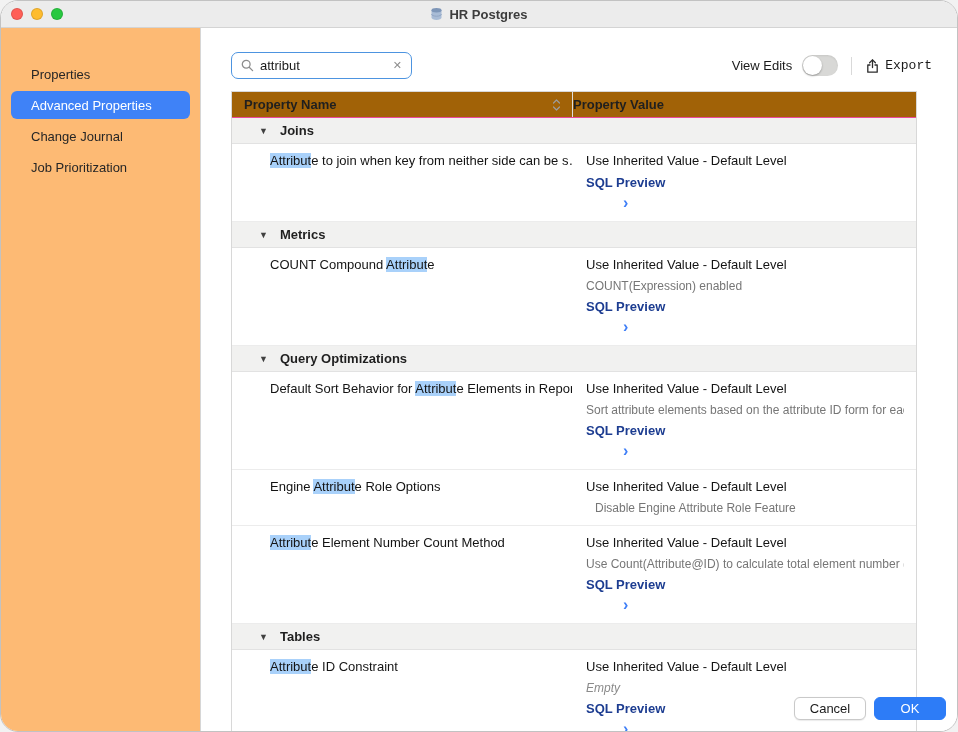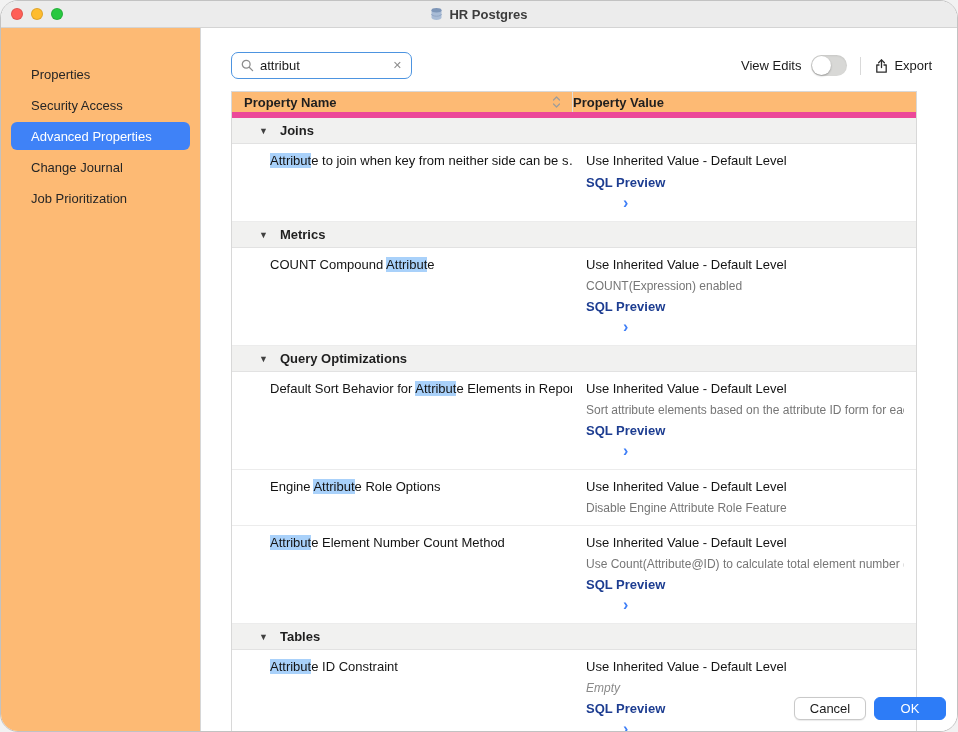--- a/index.html
+++ b/index.html
@@ -34,25 +34,25 @@
                   font-family:inherit; background:transparent; }
   .clear-x { font-size:11px; color:#8e8e8e; line-height:1; cursor:pointer; }
   .tb-right { display:flex; align-items:center; gap:10px; }
   .ve-label { font-size:13px; color:#1a1a1a; }
   .toggle { width:36px; height:21px; border-radius:11px; background:#d8d8d6; position:relative;
             box-shadow:inset 0 1px 2px rgba(0,0,0,0.08); cursor:pointer; }
   .knob { position:absolute; left:1px; top:1px; width:19px; height:19px; border-radius:50%;
           background:#fff; box-shadow:0 1px 2px rgba(0,0,0,0.3); }
   .vsep { width:1px; height:18px; background:#d9d9d9; margin:0 3px; }
   .export-btn { display:flex; align-items:center; gap:5px; background:none; border:none;
-                font-family:Liberation Sans, sans-serif; font-size:13px; color:#1a1a1a; cursor:pointer; }
+                font-family:Liberation Mono, monospace; font-size:13px; color:#1a1a1a; cursor:pointer; }
 
   
   .ptable { position:absolute; left:30px; top:63px; width:686px; border:1px solid #d8d8d8; background:#fff; }
-  .thead { display:flex; height:26px; background:#fdba74; border-bottom:6px solid #ec4899; }
+  .thead { display:flex; height:26px; background:#a16207; border-bottom:1px solid #ec4899; }
   .th-name { width:340px; display:flex; align-items:center; justify-content:space-between;
              padding:0 10px 0 12px; font-weight:bold; font-size:13px; color:#1f1f1f; cursor:pointer; }
   .th-value { flex:1; display:flex; align-items:center; 
               border-left:1px solid #dedede; font-weight:bold; font-size:13px; color:#1f1f1f; }
   .section-row { display:flex; align-items:center; height:26px; background:#f1f1f0;
                  border-bottom:1px solid #e2e2e2; padding-left:27px; gap:12px; cursor:pointer; }
   .disclosure { font-size:9px; color:#404040; }
   .section-title { font-weight:bold; font-size:13px; color:#1f1f1f; }
   .prow { display:flex; border-bottom:1px solid #ececec; background:#fff; }
   .prow:last-child { border-bottom:none; }
@@ -94,21 +94,20 @@
           <path d="M1.5 7 c0 1.3 2.3 2.2 5 2.2 s5 -0.9 5 -2.2" fill="none" stroke="#8aa0bf" stroke-width="0.8"></path>
         </svg>
       </span>
       <span class="title">HR Postgres</span>
     </div>
   </div>
 
   <div class="app-body">
     <aside class="sidebar">
       <div class="side-item">Properties</div>
-      <div class="side-item">Security Access</div>
       <div class="side-item selected">Advanced Properties</div>
       <div class="side-item">Change Journal</div>
       <div class="side-item">Job Prioritization</div>
     </aside>
 
     <main class="content">
 
       <div class="toolbar">
         <div class="search">
           <span style="display:flex;">
@@ -197,21 +196,21 @@
             <div class="sql">
                 <span>SQL Preview</span>
                 <span class="chev">›</span>
               </div>
           </div>
         </div>
         <div class="prow">
           <div class="cell-name"><span>Engine </span><span class="hl">Attribut</span><span>e Role Options</span></div>
           <div class="cell-value">
             <div class="val">Use Inherited Value - Default Level</div>
-            <div class="desc" style="margin-bottom:0;">Disable Engine Attribute Role Feature</div>
+            <div class="desc" style="margin-bottom:0;margin-left:9px;">Disable Engine Attribute Role Feature</div>
           </div>
         </div>
         <div class="prow">
           <div class="cell-name"><span class="hl">Attribut</span><span>e Element Number Count Method</span></div>
           <div class="cell-value">
             <div class="val">Use Inherited Value - Default Level</div>
             <div class="desc">Use Count(Attribute@ID) to calculate total element number (will…</div>
             <div class="sql">
                 <span>SQL Preview</span>
                 <span class="chev">›</span>

